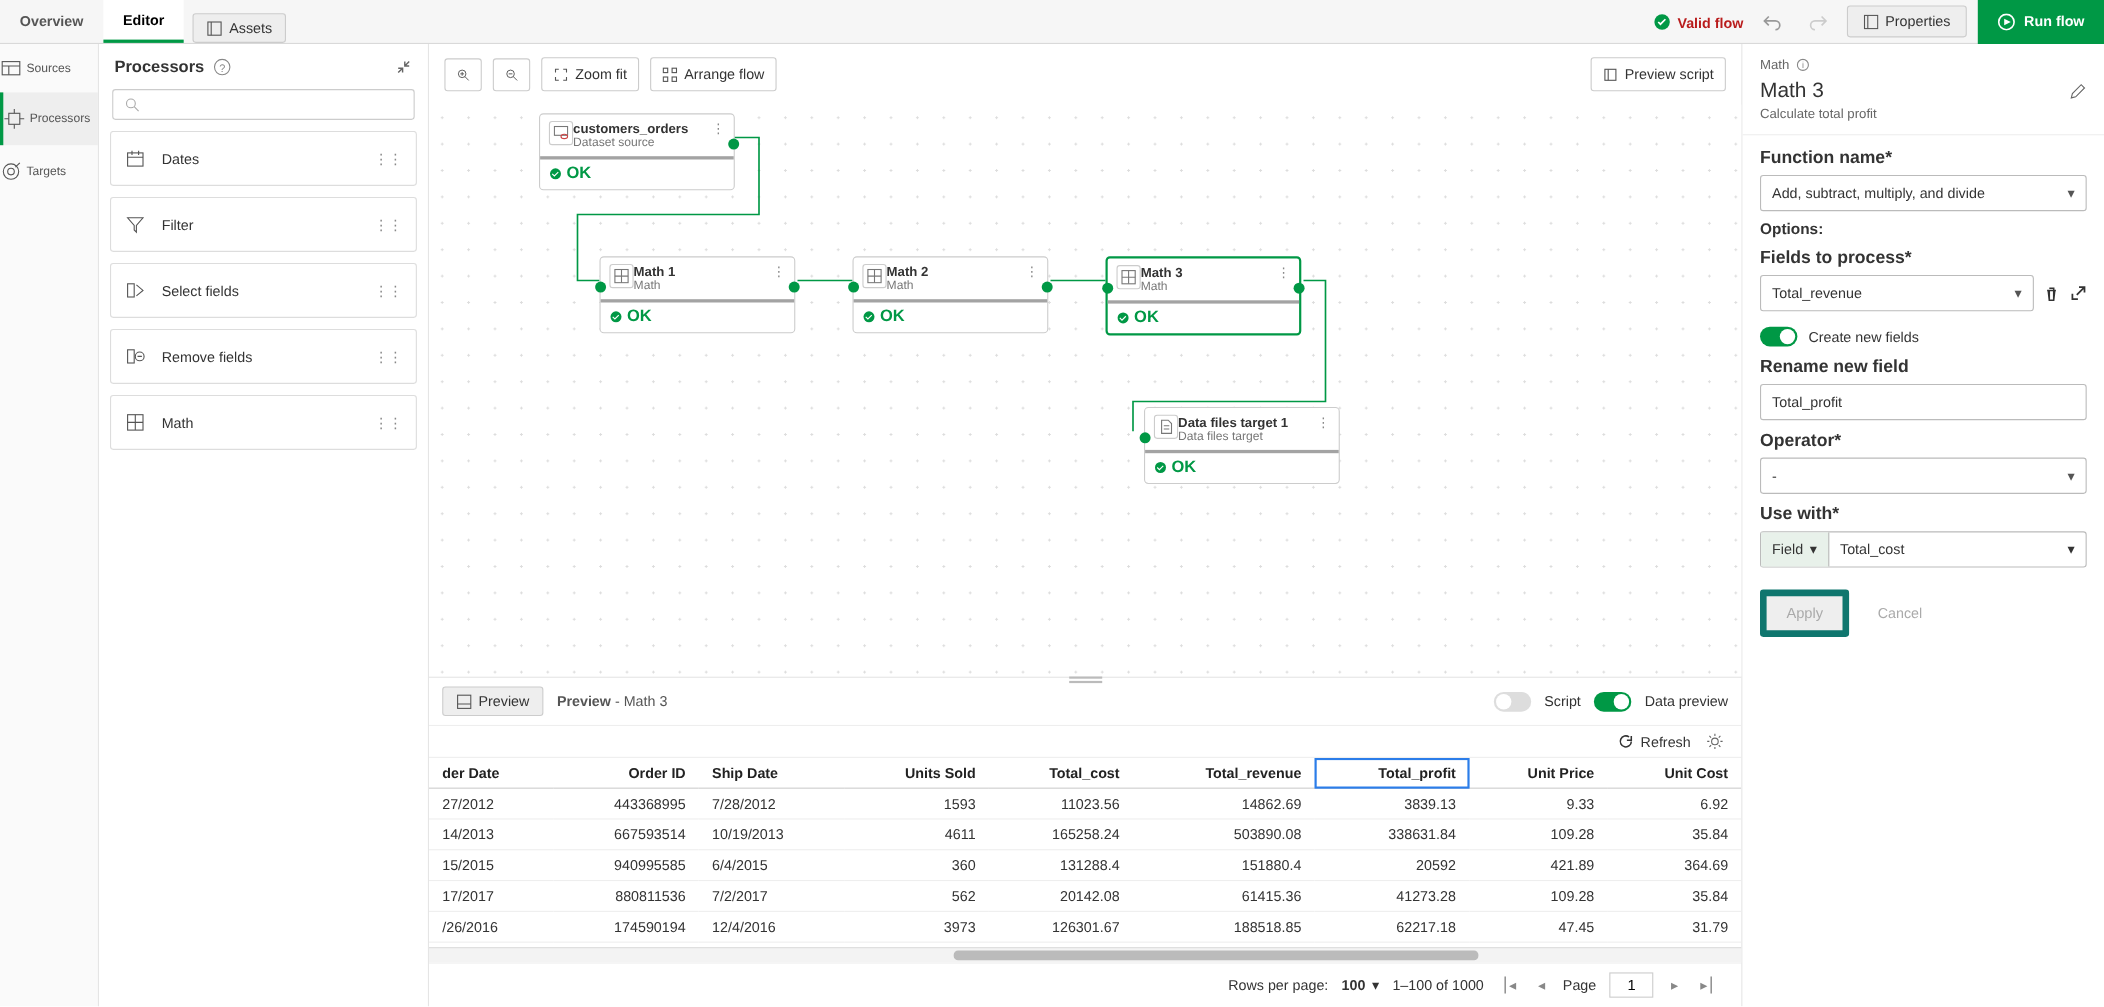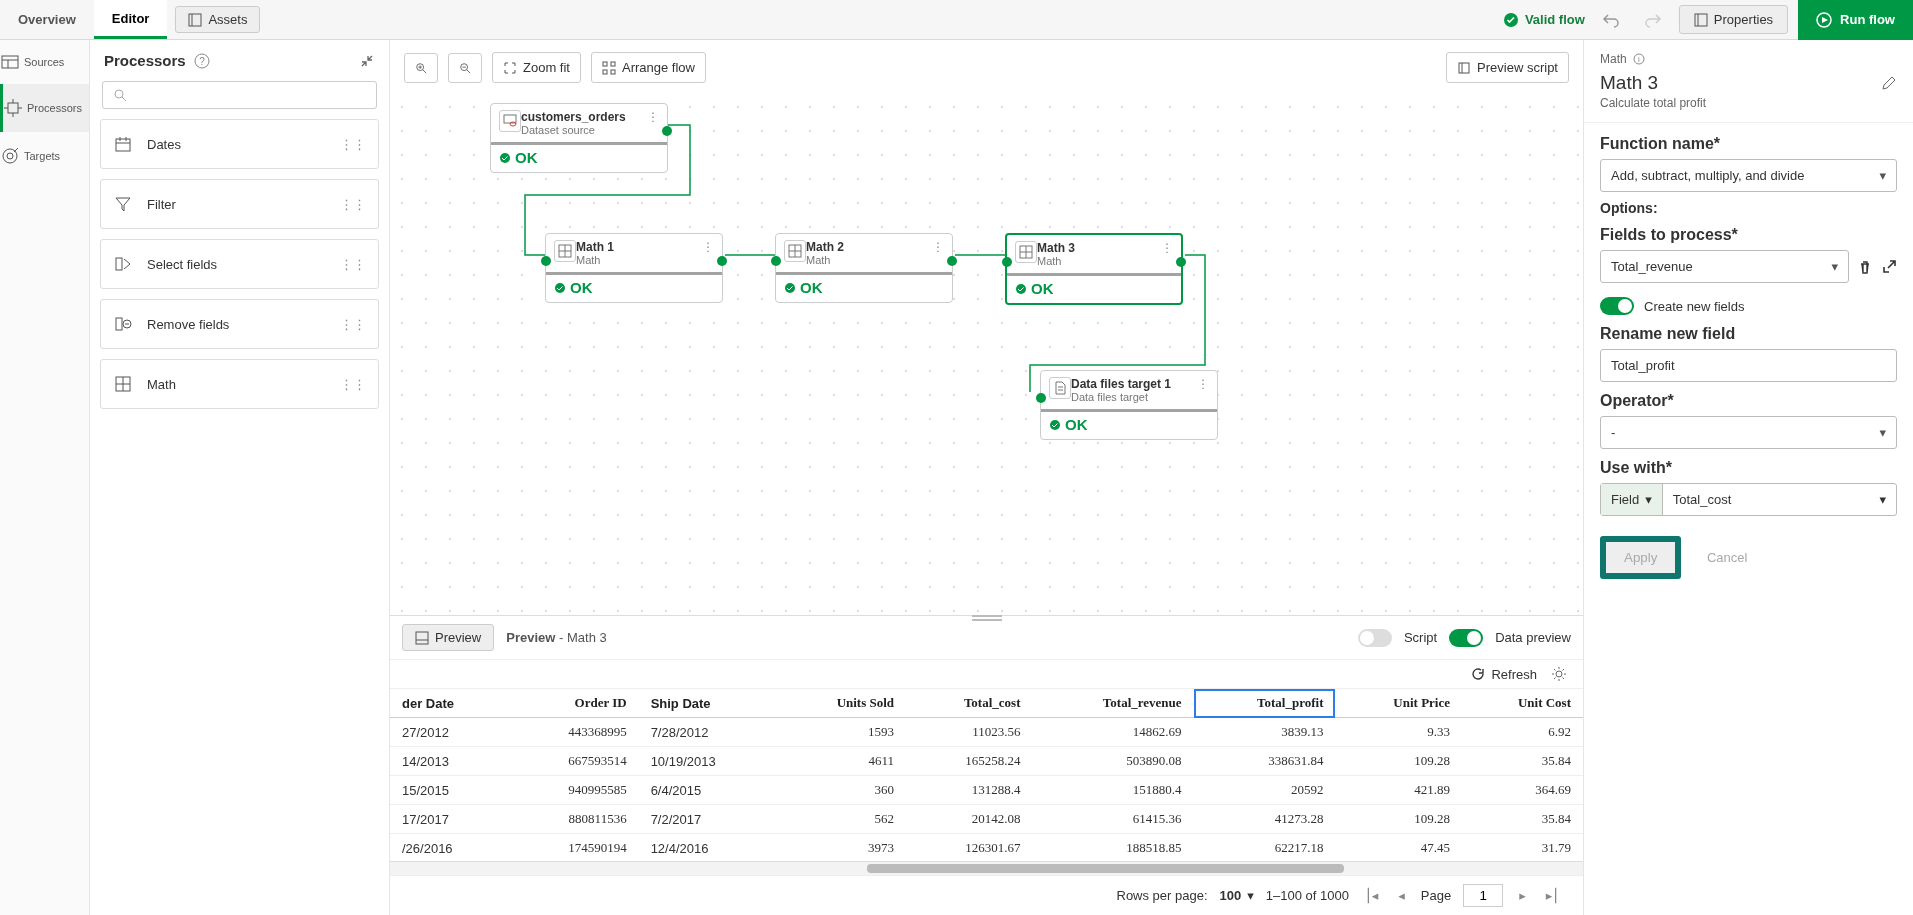--- a/index.html
+++ b/index.html
@@ -1,27 +1,27 @@
 <!DOCTYPE html>
 <html><head>
 <meta charset="utf-8">
 <style>
 * { margin:0; padding:0; box-sizing:border-box; }
 body { font-family: -apple-system, BlinkMacSystemFont, "Segoe UI", Arial, sans-serif; font-size:13px; color:#333; background:#fff; overflow:hidden; height:915px; width:1913px; }
 .root { display:flex; flex-direction:column; height:100%; }
 
 
 .topbar { display:flex; align-items:center; height:40px; border-bottom:1px solid #d9d9d9; background:#f6f6f6; }
-.tabs-left { display:flex; align-items:center; height:100%; }
+.tabs-left { display:flex; align-items:flex-end; height:100%; }
 .tab { padding:0 18px; height:100%; display:flex; align-items:center; cursor:pointer; font-weight:600; color:#555; }
 .tab.active { border-bottom:3px solid #009845; color:#000; background:#fff; }
 .assets-btn { display:flex; align-items:center; gap:6px; padding:5px 12px; margin-left:8px; border:1px solid #ccc; background:#eee; border-radius:3px; cursor:pointer; }
 .topbar-spacer { flex:1; }
 .topbar-right { display:flex; align-items:center; gap:10px; padding-right:0; }
-.valid-flow { display:flex; align-items:center; gap:6px; color:#15803d; font-weight:600; }
+.valid-flow { display:flex; align-items:flex-end; gap:6px; color:#b91c1c; font-weight:600; }
 .nav-btn { width:32px; height:32px; display:flex; align-items:center; justify-content:center; color:#aaa; cursor:pointer; }
 .properties-btn { display:flex; align-items:center; gap:6px; padding:6px 14px; border:1px solid #ccc; background:#eee; border-radius:3px; cursor:pointer; }
 .run-btn { display:flex; align-items:center; gap:8px; padding:0 18px; height:40px; background:#009845; color:#fff; font-weight:600; cursor:pointer; }
 
 
 .main { display:flex; flex:1; min-height:0; }
 
 
 .sidenav { width:90px; display:flex; flex-direction:column; border-right:1px solid #e5e5e5; background:#fafafa; }
 .sidenav-item { display:flex; flex-direction:row; align-items:center; gap:4px; padding:14px 0; cursor:pointer; color:#555; font-size:11px; }
@@ -69,21 +69,21 @@
 .toggle.off { background:#ddd; }
 .toggle .knob { position:absolute; top:2px; right:2px; width:14px; height:14px; border-radius:50%; background:#fff; }
 .toggle.off .knob { left:2px; right:auto; }
 .preview-tools { display:flex; align-items:center; gap:14px; padding:6px 16px; border-bottom:1px solid #eee; justify-content:flex-end; }
 .refresh { display:flex; align-items:center; gap:6px; cursor:pointer; color:#333; }
 .gear { color:#666; cursor:pointer; }
 .table-wrap { flex:1; overflow:auto; }
 table { border-collapse:collapse; width:100%; }
 th, td { padding:6px 12px; border-bottom:1px solid #eee; text-align:left; white-space:nowrap; }
 th { font-weight:600; color:#222; border-bottom:1px solid #ccc; }
-td.num, th.num { text-align:right;font-family:Liberation Serif, serif; }
+td.num, th.num { text-align:right; }
 th.selcol { outline:2px solid #2b7de9; outline-offset:-2px; }
 .hscroll { height:14px; background:#f3f3f3; position:relative; border-top:1px solid #ddd; }
 .hscroll-thumb { position:absolute; left:40%; width:40%; top:2px; bottom:2px; background:#bbb; border-radius:4px; }
 .pager { display:flex; align-items:center; gap:12px; padding:8px 20px; border-top:1px solid #eee; justify-content:flex-end; font-size:13px; color:#333; }
 .pager .sel { display:flex; align-items:center; gap:6px; }
 .pager .chev { color:#888; cursor:pointer; padding:0 4px; }
 .pager input { width:40px; text-align:center; border:1px solid #ccc; padding:3px; }
 
 
 .props { width:330px; border-left:1px solid #e5e5e5; padding:12px 16px; overflow-y:auto; }

